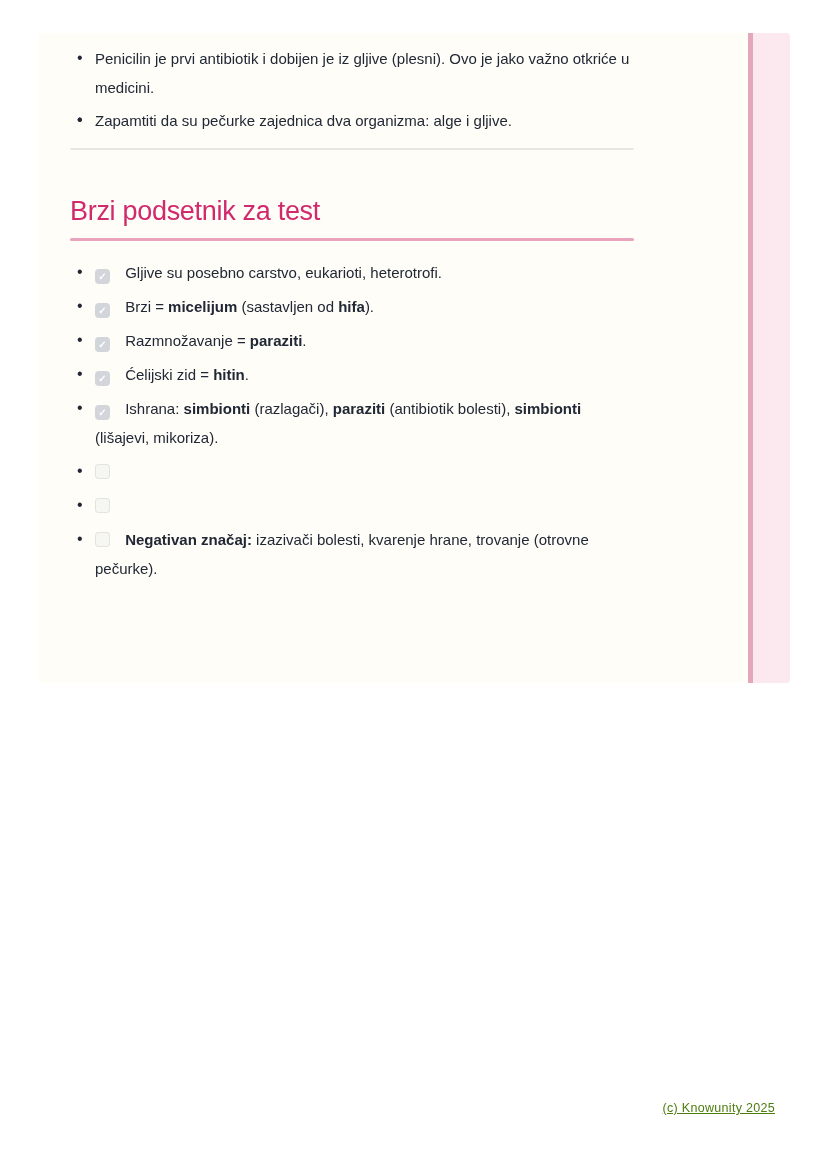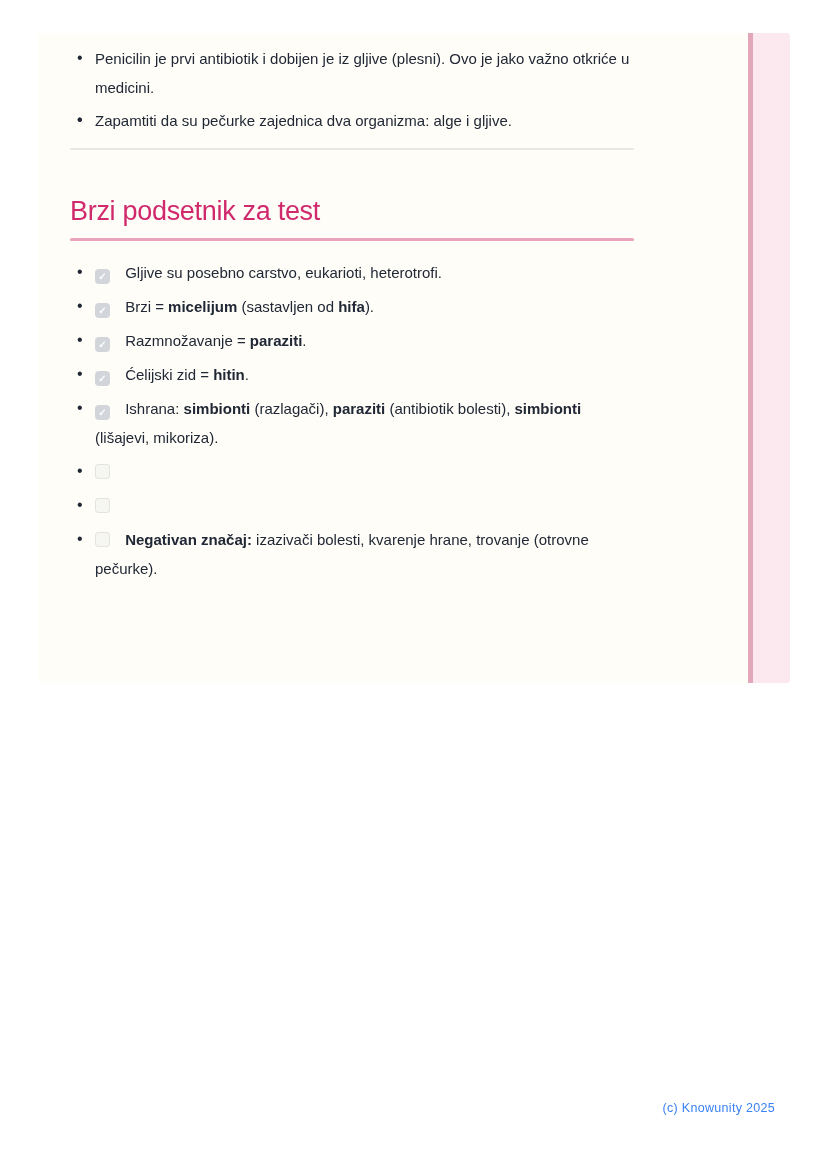--- a/index.html
+++ b/index.html
@@ -91,21 +91,22 @@
   .checkbox.unchecked {
     background: #f6f6f3;
     box-shadow: inset 0 0 0 1px #e4e4df;
   }
   .footer {
     position: absolute;
     top: 1101px;
     right: 53px;
     font-size: 12.5px;
     letter-spacing: 0.3px;
-    color: #3b82f6;
+    color: #4d7c0f;
+    text-decoration: underline;
   }
 </style>
 </head>
 <body>
 
 <div class="page">
   <div class="card">
     <div class="card-content">
       <ul class="notes-list">
           <li class="note-item">

